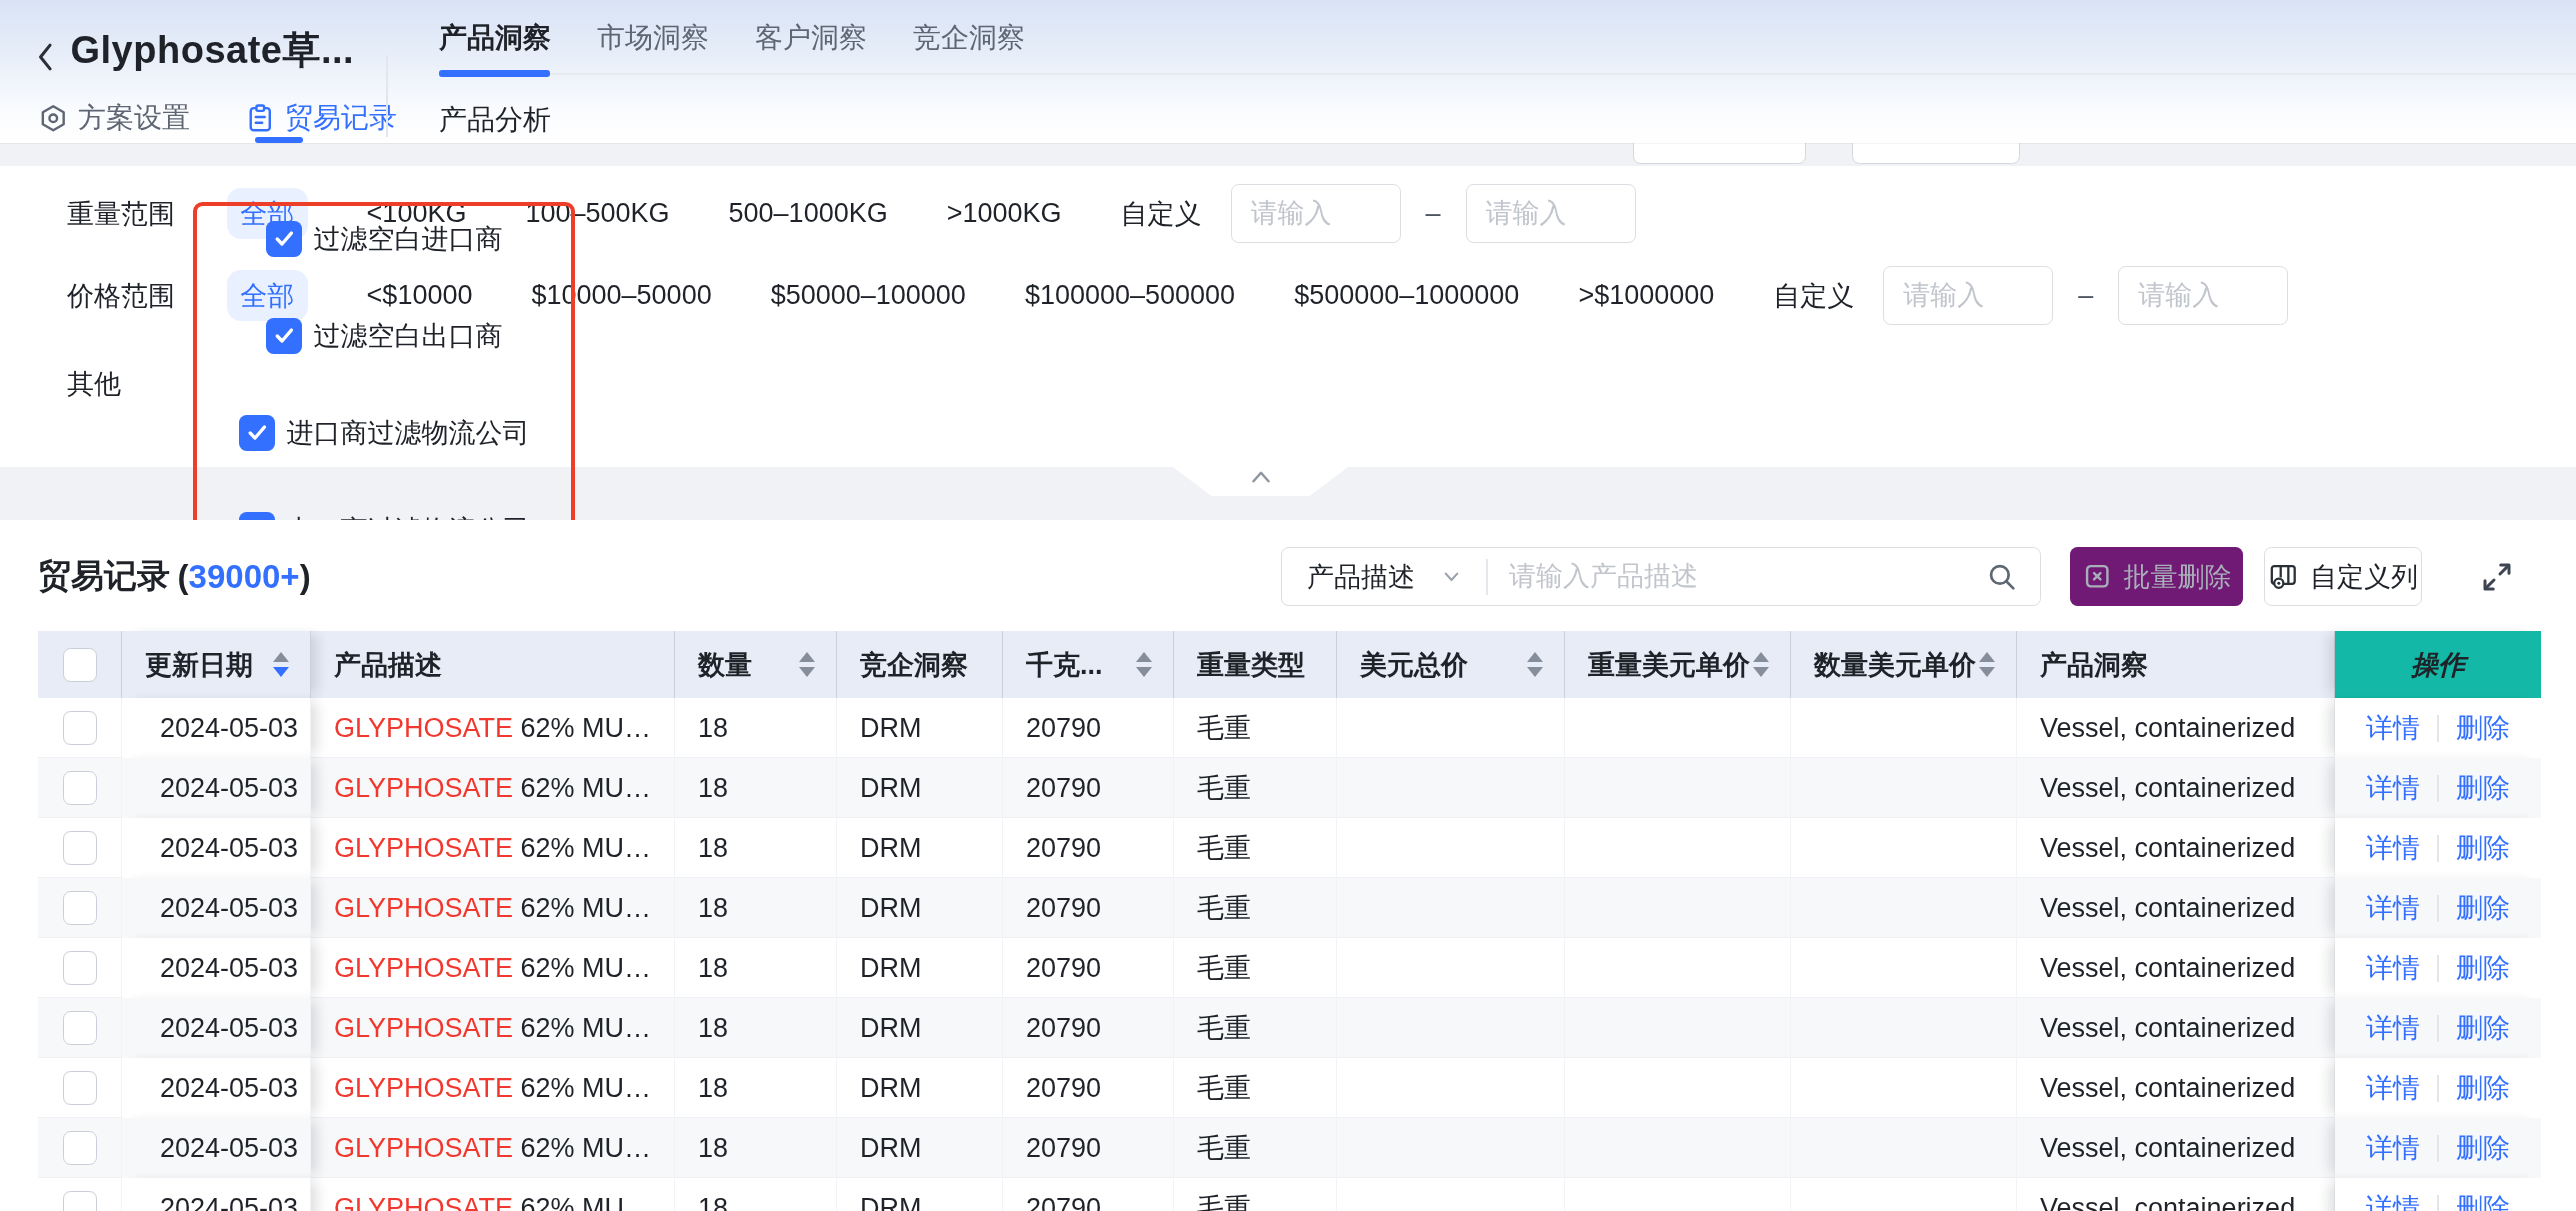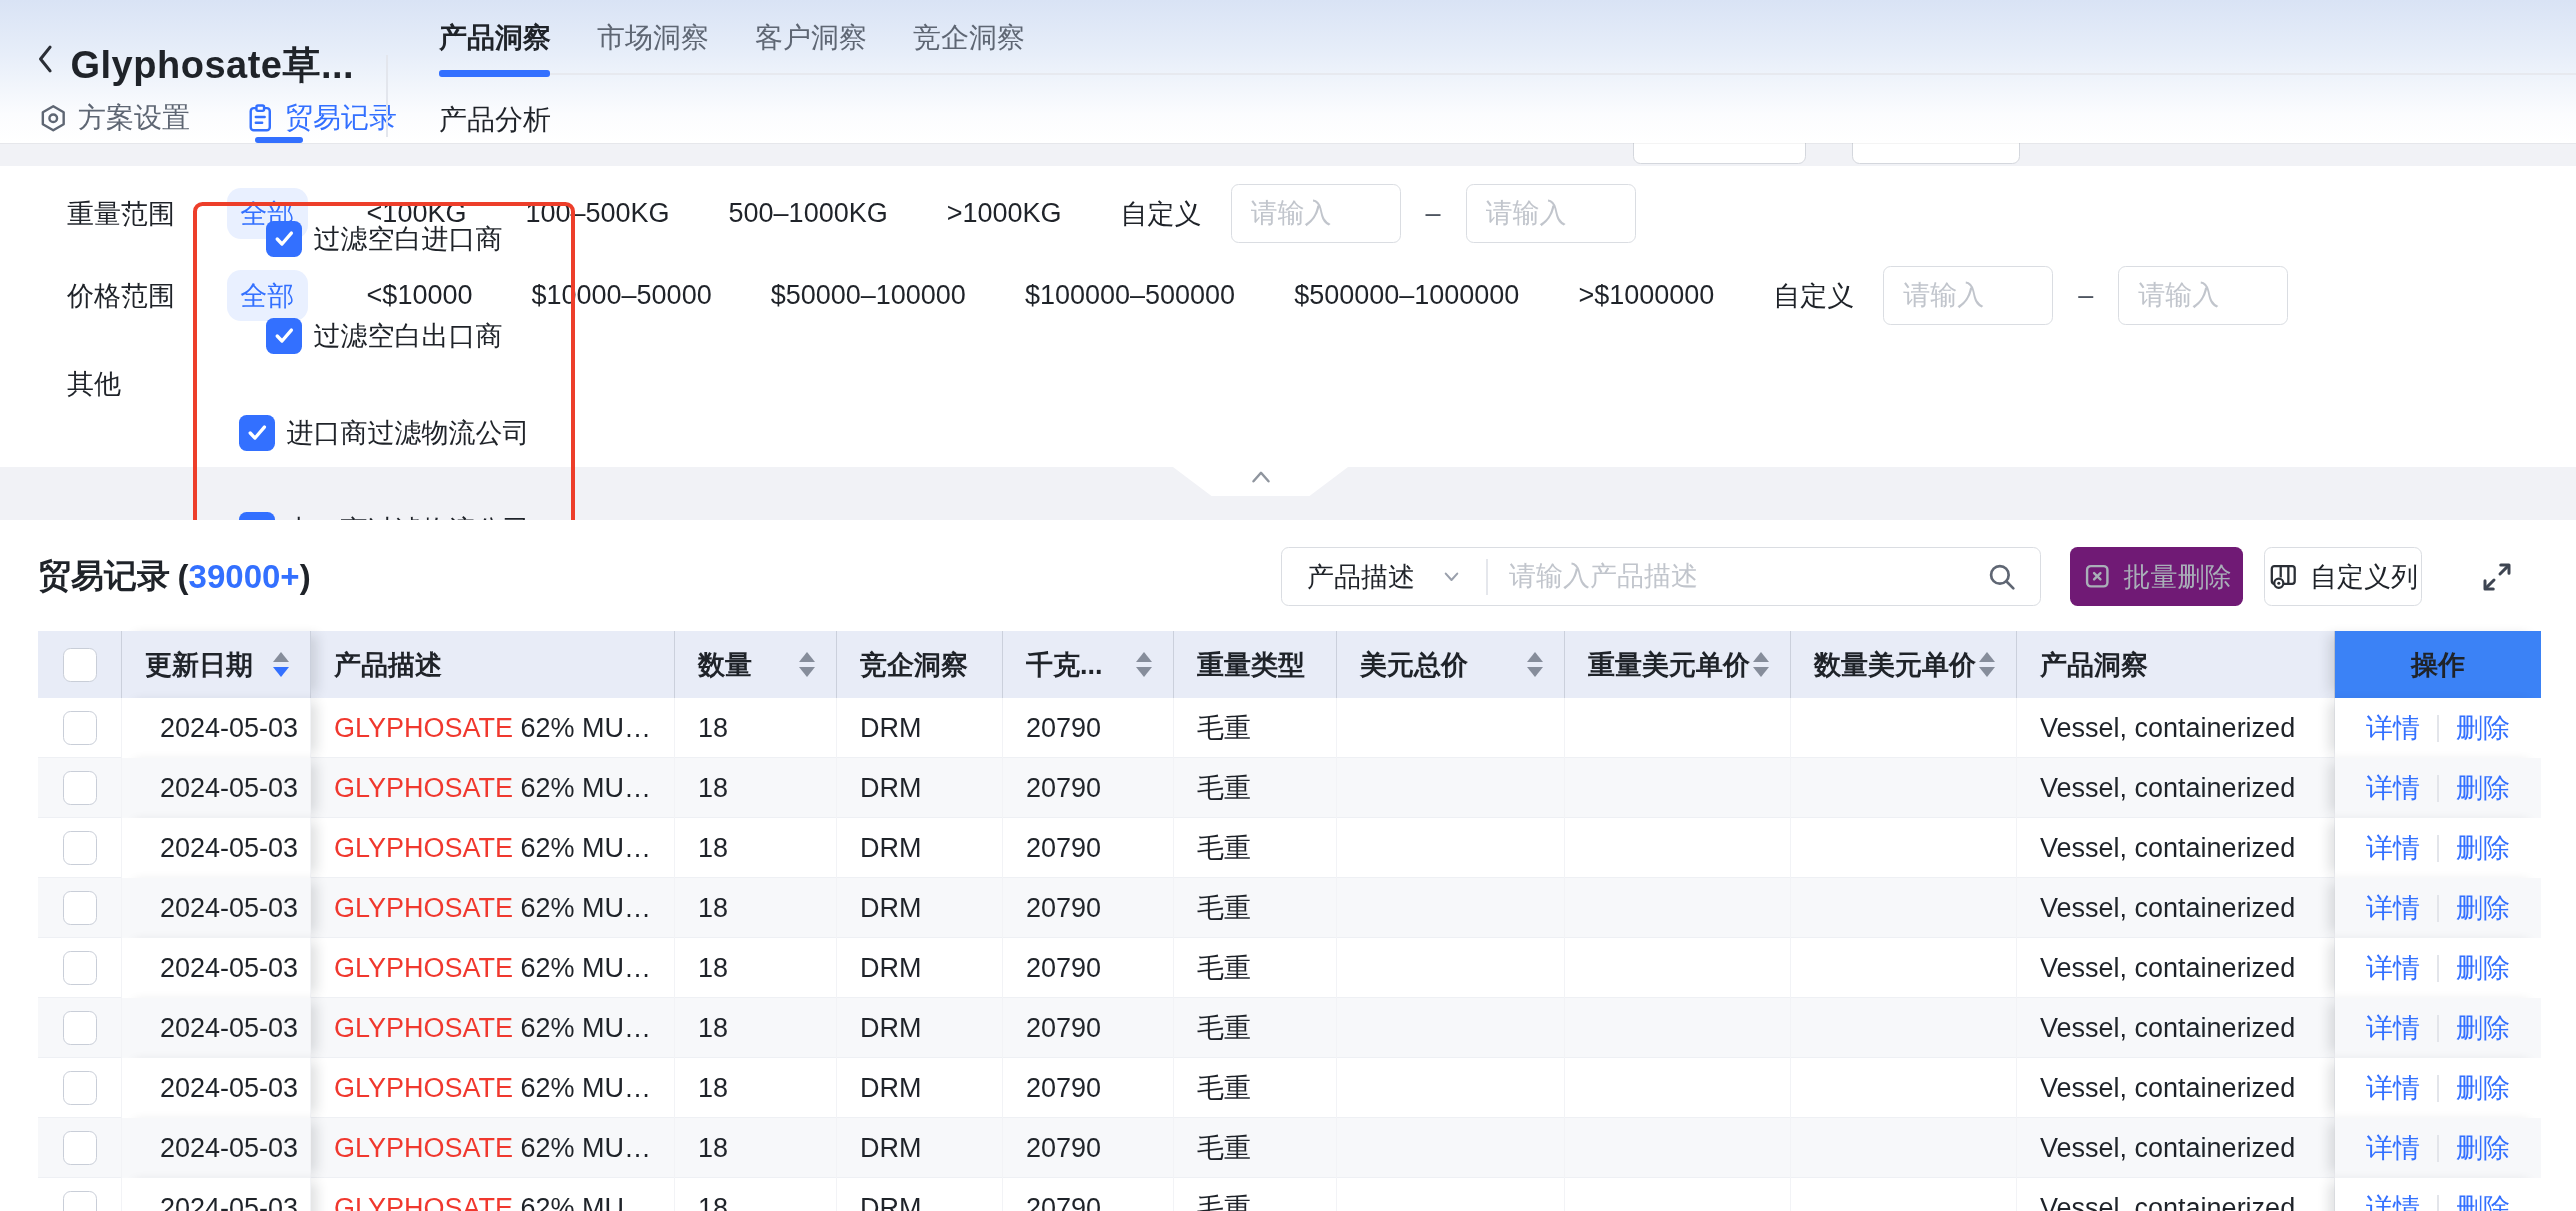--- a/index.html
+++ b/index.html
@@ -3,21 +3,21 @@
 <meta charset="utf-8">
 <style>
   * { margin:0; padding:0; box-sizing:border-box; }
   html,body { width:2576px; height:1212px; overflow:hidden; background:#F1F2F6;
     font-family:"Liberation Sans","DejaVu Sans",sans-serif; color:#1F2329; font-size:27px; }
 
   
   .app-header { position:relative; height:143px; z-index:3;
     background:linear-gradient(180deg,#D9E3F5 0%,#E7EEF9 38%,#FBFCFE 80%,#FFFFFF 100%);
     box-shadow:0 1px 0 rgba(31,35,41,.05); }
-  .back-title { position:absolute; left:32px; top:40px; display:flex; align-items:flex-start; gap:9.5px; }
+  .back-title { position:absolute; left:32px; top:25px; display:flex; align-items:flex-end; gap:9.5px; }
   .back-title svg { display:block; }
   .proj-title { font-size:38px; font-weight:bold; letter-spacing:0.5px; }
   .subnav { position:absolute; left:38px; top:99px; display:flex; align-items:center; gap:55px; }
   .subnav-item { display:flex; align-items:center; gap:9.5px; color:#5E6673; cursor:pointer; }
   .subnav-item.active { color:#3370FF; }
   .subnav-item .lbl { font-size:28px; }
   .subnav-underline { position:absolute; left:255px; top:137px; width:48px; height:5.7px; border-radius:2.9px; background:#3370FF; }
   .hdr-divider { position:absolute; left:386px; top:55px; height:82px; width:1.9px; background:#E3E6ED; }
   .tabs { position:absolute; left:439px; top:0; height:76px; display:flex; align-items:center; gap:46px; }
   .tab { color:#5E6673; font-size:28px; cursor:pointer; white-space:nowrap; }
@@ -343,21 +343,21 @@
       <div class="cell c9">
         <span>数量美元单价</span>
         <span class="sort">
             <i class="car-up"></i>
             <i class="car-dn"></i>
           </span>
       </div>
       <div class="cell c10">
           <span>产品洞察</span>
         </div>
-      <div class="cell c11 center shadow-l" style="background:#3b82f6;">
+      <div class="cell c11 center shadow-l" style="background:#14b8a6;font-style:italic;">
           <span>操作</span>
         </div>
     </div>
     <div>
         <div class="trow">
           <div class="cell c0 center">
             <span class="cb"></span>
           </div>
           <div class="cell c1 shadow-r" style="padding-left:38px">2024-05-03</div>
           <div class="cell c2">

